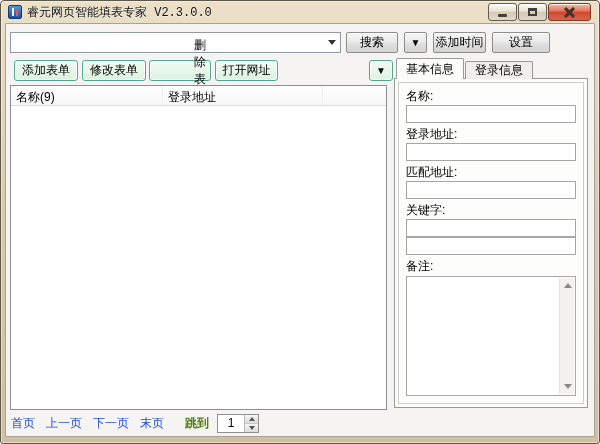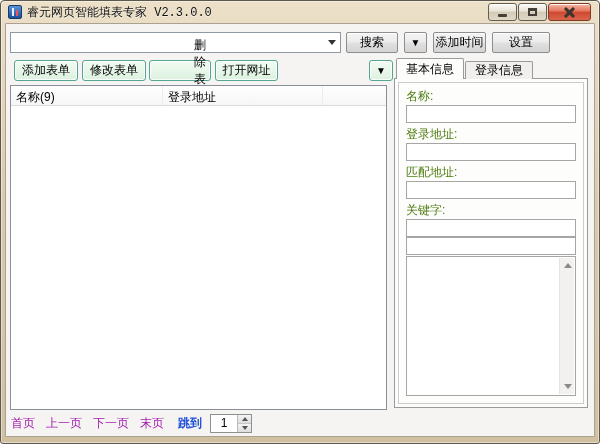--- a/index.html
+++ b/index.html
@@ -80,38 +80,38 @@
   .panel { position:absolute; left:388px; right:6px; top:34px; bottom:28px; }
   .tabs { position:relative; display:flex; height:21px; padding-left:2px; z-index:3; }
   .tab { padding:0 9px; border:1px solid #9a9a9a; border-bottom:none; border-radius:2px 2px 0 0;
          display:flex; align-items:center; margin-right:1px; background:#f0efed; height:18px;
          margin-top:3px; cursor:default; }
   .tab.active { background:#fcfcfb; height:21px; margin-top:0; position:relative; z-index:4; }
   .tab-page { position:absolute; left:0; right:0; top:20px; bottom:0; border:1px solid #9a9a9a;
               background:#fcfcfb; padding:3px; z-index:2; }
   .inner { position:absolute; inset:3px; border:1px solid #cccccc; background:#fdfdfc;
            padding:2px 7px 7px 7px; display:flex; flex-direction:column; }
-  .f-label { line-height:14px; margin:4px 0 2px; color:#4d7c0f; }
+  .f-label { line-height:14px; margin:4px 0 2px; color:#000000; }
   .f-input { width:100%; height:18px; border:1px solid #a6a6a6; background:#fff; font:inherit; padding:0 3px; }
   .remarks-box { position:relative; flex:1; border:1px solid #a6a6a6; background:#fff; margin-top:1px; }
   .remarks-ta { position:absolute; inset:0 16px 0 0; border:none; outline:none; resize:none;
                 font:inherit; padding:2px; background:transparent; }
   .vscroll { position:absolute; top:1px; bottom:1px; right:1px; width:15px;
              background:#f2f1f0; border-left:1px solid #e5e4e2; }
   .sb { position:absolute; left:0; width:15px; height:15px; display:flex; align-items:center; justify-content:center; }
   .sb.up { top:0; } .sb.dn { bottom:0; }
   .sb i { width:0; height:0; border:4px solid transparent; display:block; }
   .sb.up i { border-bottom:5px solid #8a8a88; margin-top:-4px; }
   .sb.dn i { border-top:5px solid #8a8a88; margin-bottom:-4px; }
 
   
   .pagebar { position:absolute; left:5px; right:6px; bottom:0; height:26px;
              display:flex; align-items:center; }
-  .pg-link { color:#a21caf; margin-right:11px; cursor:default; }
-  .pg-jump { color:#1d4ed8; font-weight:bold; margin:0 8px 0 3px; }
+  .pg-link { color:#1d4ed8; margin-right:11px; cursor:default; }
+  .pg-jump { color:#4d7c0f; font-weight:bold; margin:0 8px 0 10px; }
   .spinner { display:flex; height:19px; border:1px solid #8f8f8f; background:#fff; }
   .spin-input { width:26px; border:none; outline:none; font:inherit; text-align:center; padding:0; }
   .spin-btns { width:14px; border-left:1px solid #b9b9b9; display:flex; flex-direction:column; }
   .spin-btns span { flex:1; display:flex; align-items:center; justify-content:center;
                     background:linear-gradient(180deg,#f4f4f4,#dddddd); }
   .spin-btns span + span { border-top:1px solid #c6c6c6; }
   .spin-btns i { width:0; height:0; border:3px solid transparent; display:block; }
   .spin-up i { border-bottom:4px solid #555; margin-top:-3px; }
   .spin-dn i { border-top:4px solid #555; margin-bottom:-3px; }
   .pg-summary { margin-left:10px; color:#000; }
@@ -183,20 +183,21 @@
           <input class="f-input" value="" style="">
 
           <div class="f-label">匹配地址:</div>
           <input class="f-input" value="" style="">
 
           <div class="f-label">关键字:</div>
           <input class="f-input" value="" style="">
 
           <input class="f-input" value="" style="">
 
+          <div class="f-label">备注:</div>
           <div class="remarks-box">
             <textarea class="remarks-ta" style=""></textarea>
             <div class="vscroll">
               <div class="sb up">
                   <i></i>
                 </div>
               <div class="sb dn">
                   <i></i>
                 </div>
             </div>

